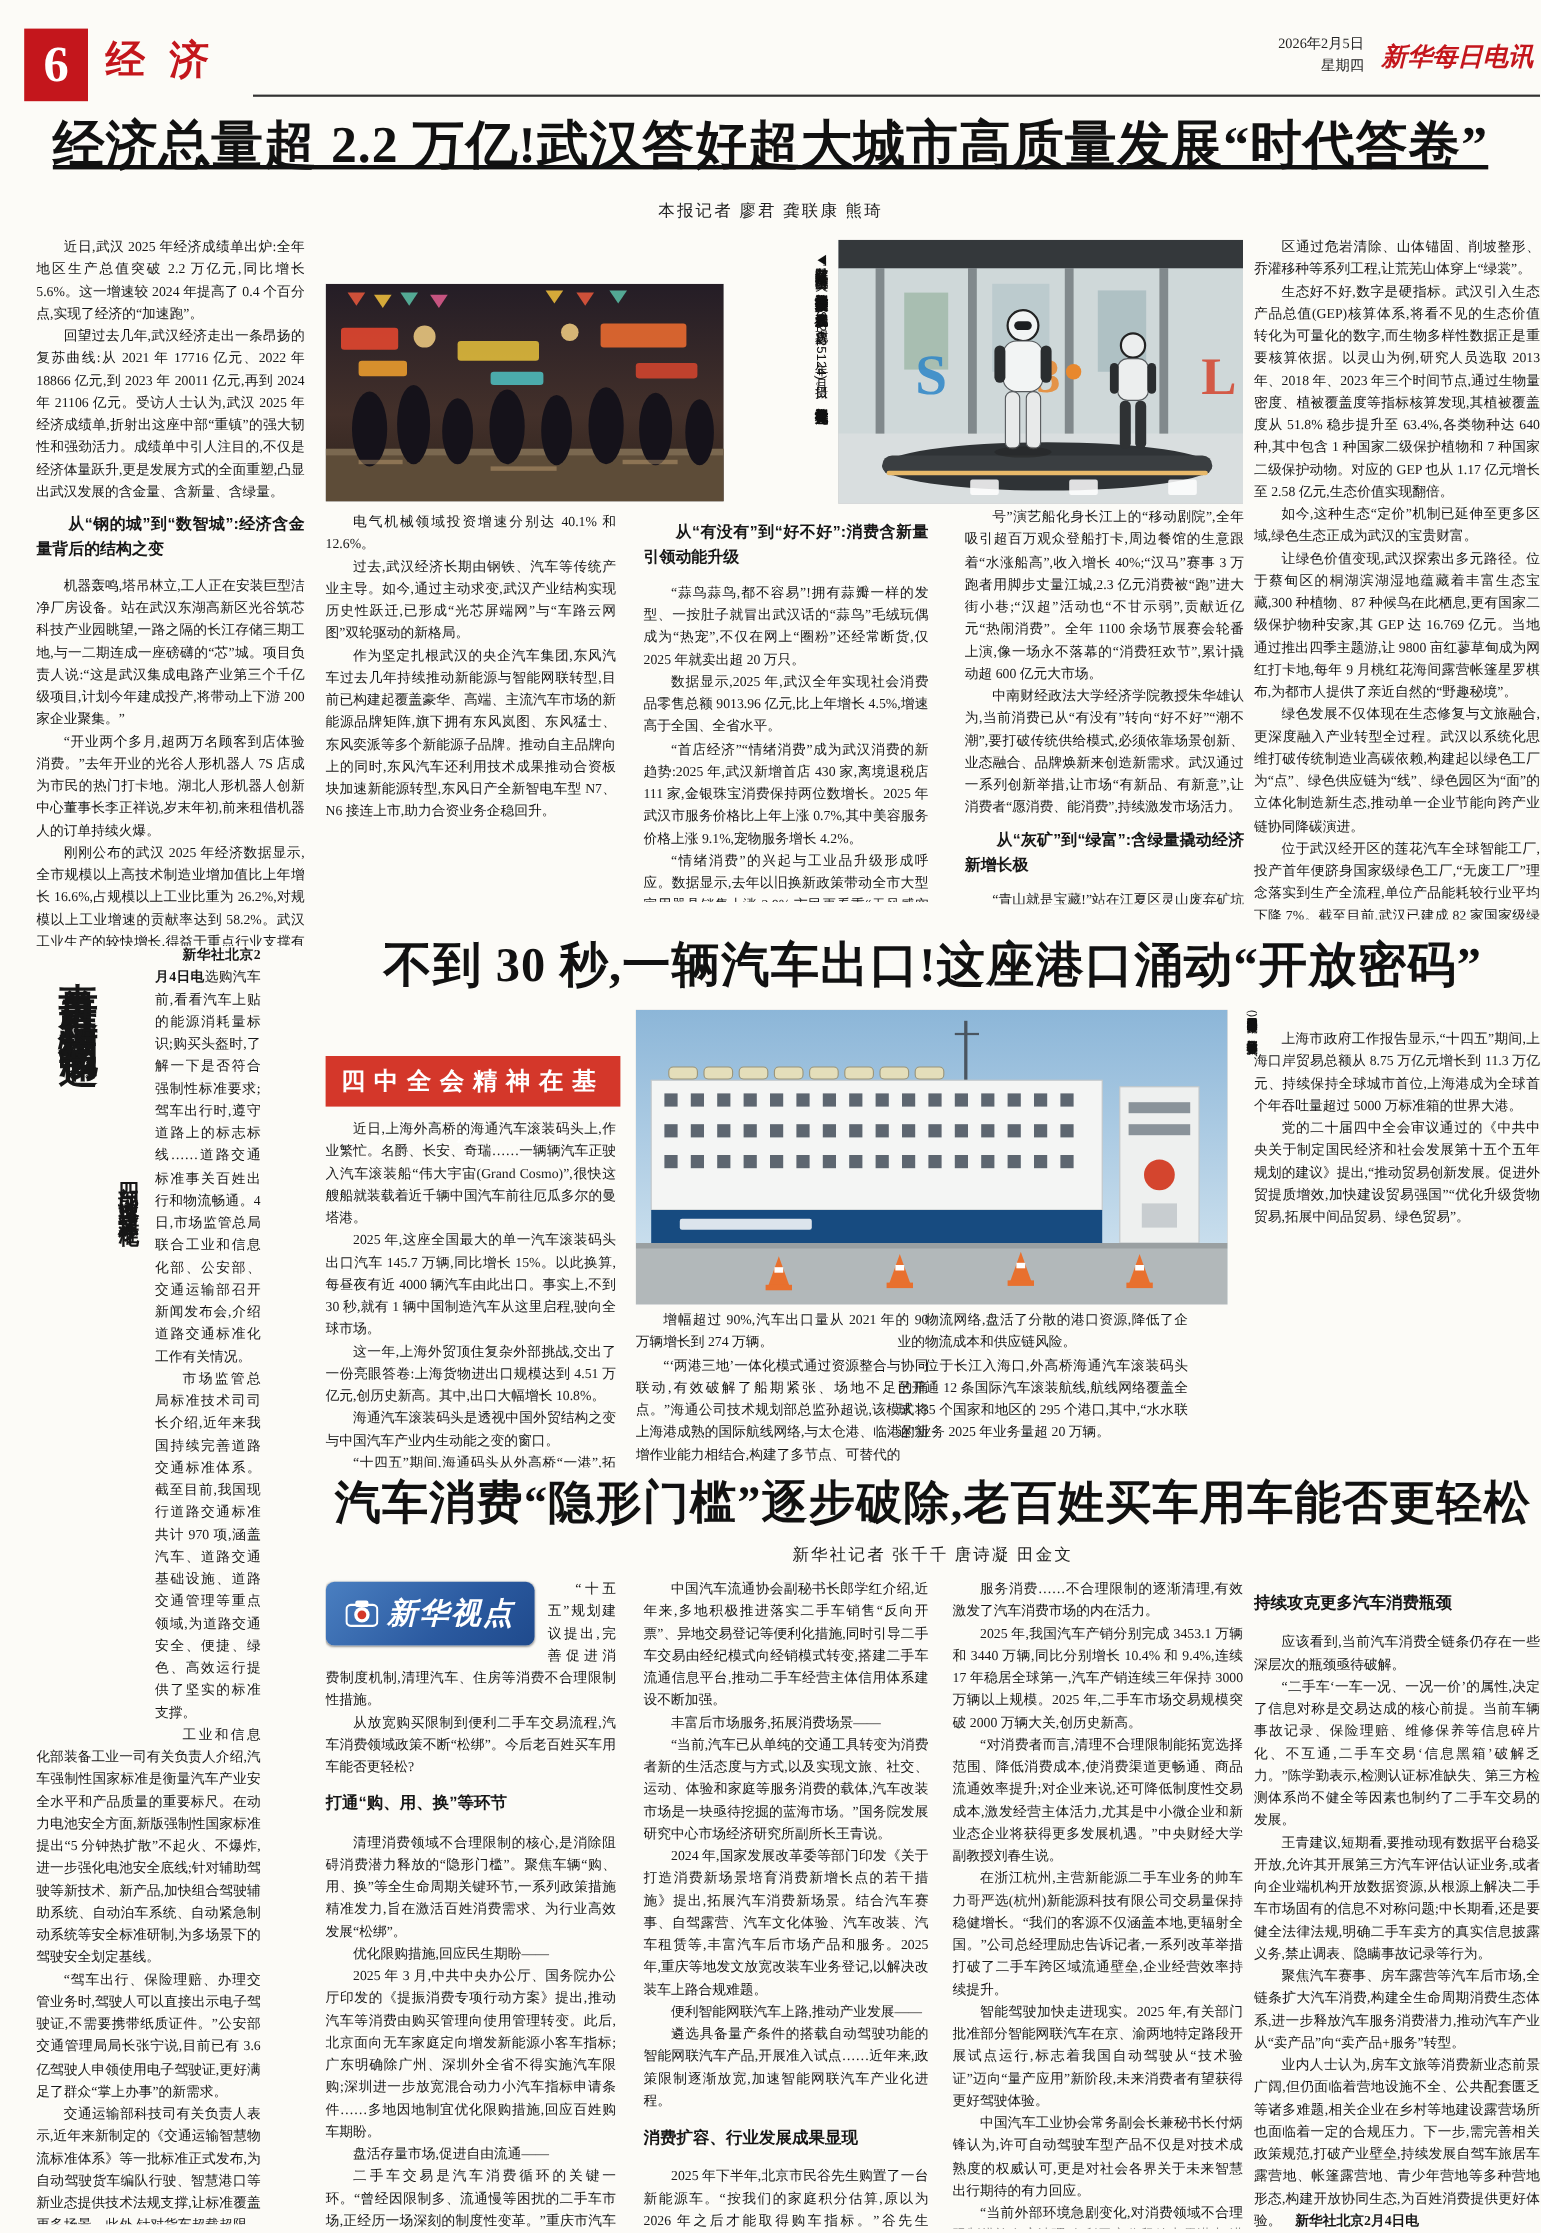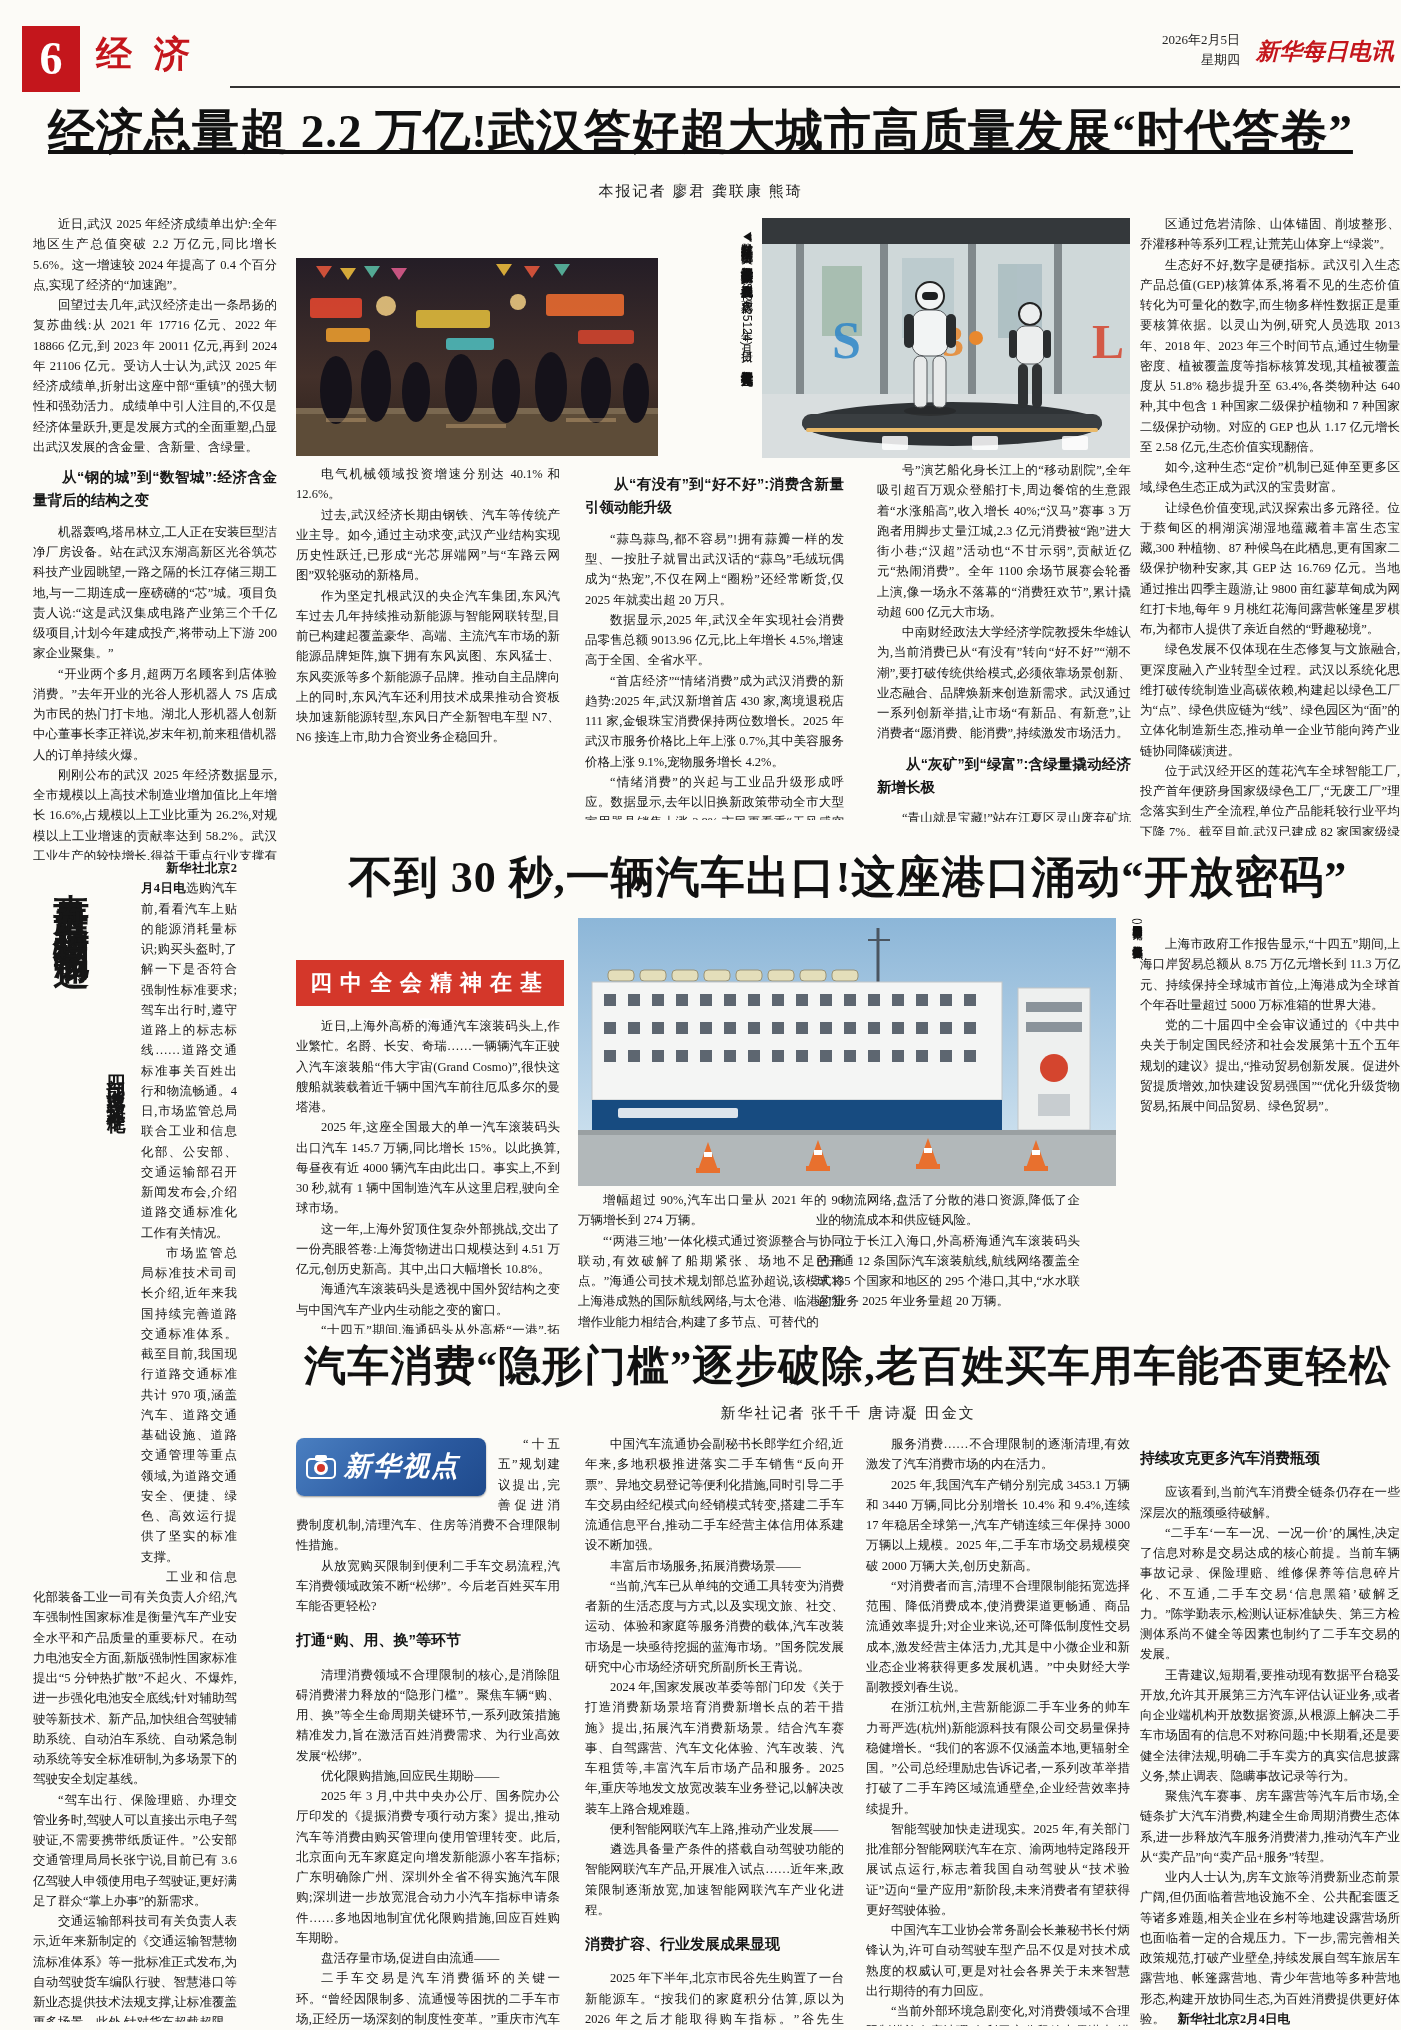--- a/index.html
+++ b/index.html
@@ -49,21 +49,21 @@
             font-size:19px;padding-top:196px;letter-spacing:4px;}
   .vh-big{display:block;font-weight:bold;font-size:36px;letter-spacing:6px;font-family:"Liberation Serif",serif;}
   
   .slogan{left:296px;top:960px;width:268px;height:46px;background:#d4372a;color:#fff;
           font-family:"Liberation Sans",sans-serif;font-weight:bold;font-size:22px;
           text-align:center;line-height:46px;letter-spacing:8px;}
   
   .badge{float:left;width:190px;height:58px;margin:4px 12px 8px 0;border-radius:8px;
          background:linear-gradient(135deg,#4a7fc1,#2b5aa0 60%,#1f4a8c);
          display:flex;align-items:center;gap:8px;padding:0 10px;box-sizing:border-box;
-         box-shadow:0 1px 2px rgba(0,0,0,.4);}
+         box-shadow:0 1px 2px rgba(0,0,0,.4);justify-content:center;}
   .badge .txt{color:#fff;font-weight:bold;font-style:italic;font-size:27px;
               font-family:"Liberation Sans",sans-serif;letter-spacing:2px;white-space:nowrap;}
 </style>
 </head>
 <body>
 
 <div class="page">
 
   <div class="abs pagenum">
     <span>6</span>

